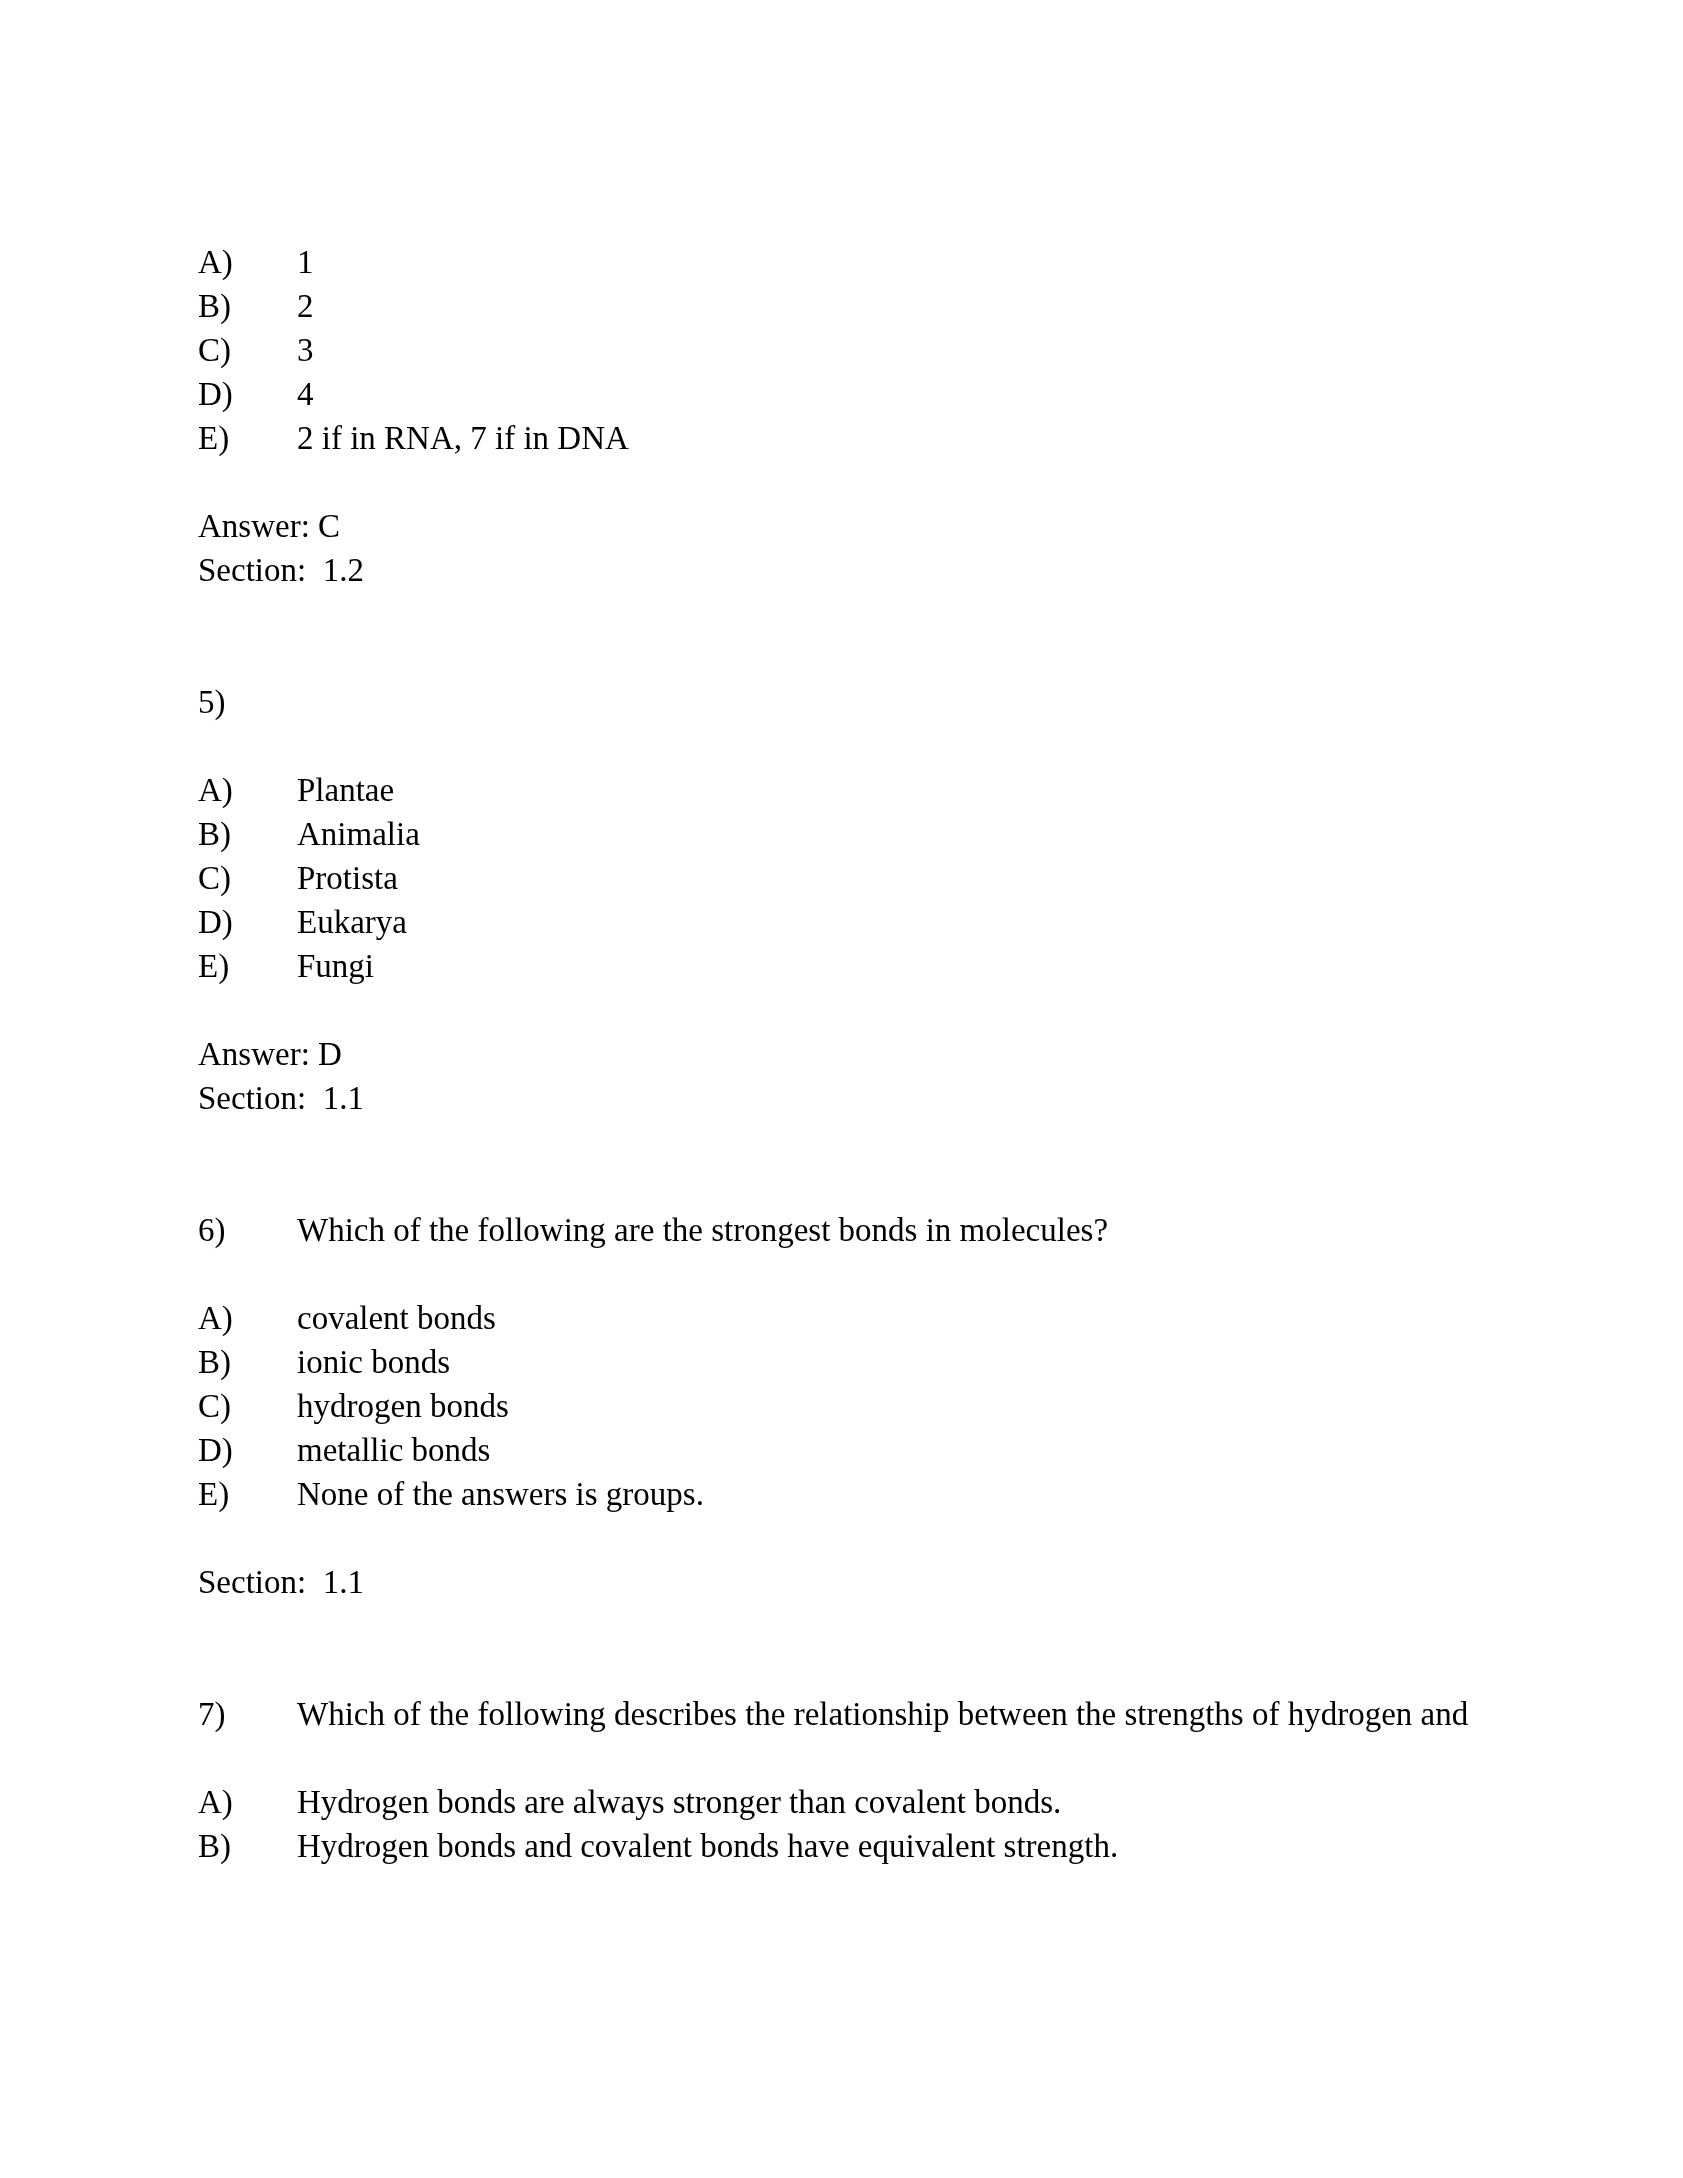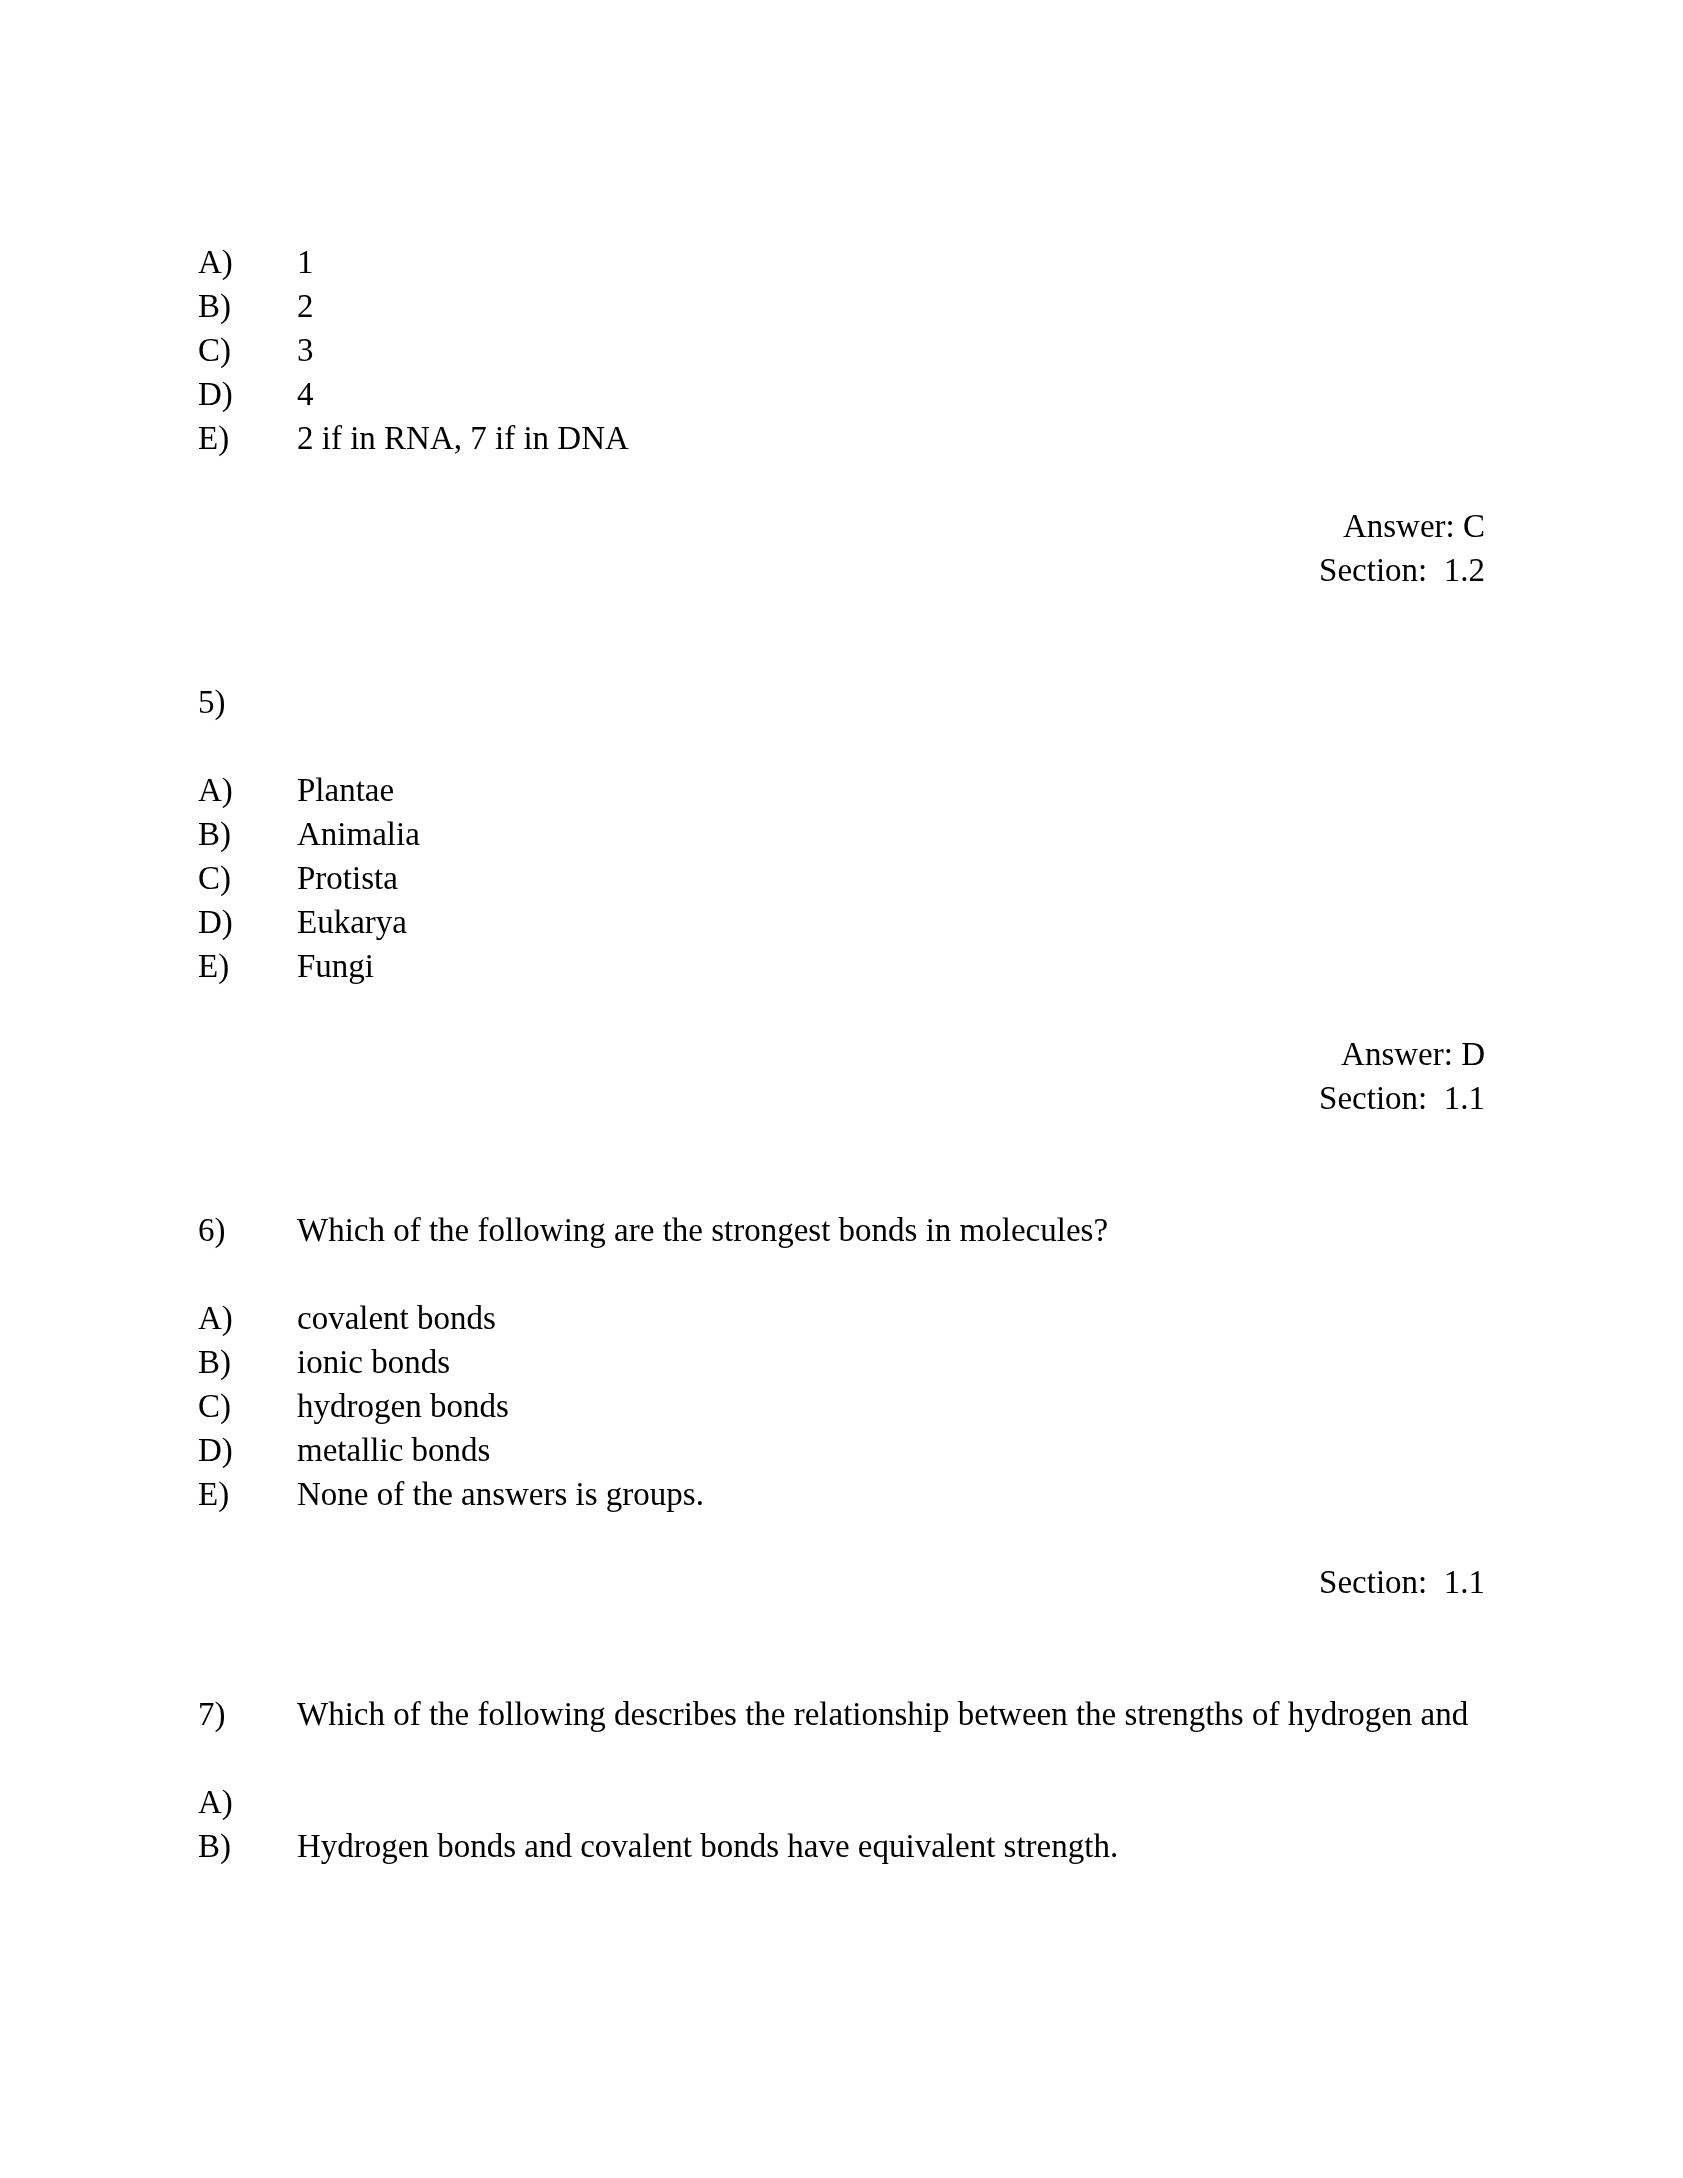--- a/index.html
+++ b/index.html
@@ -20,21 +20,20 @@
       width: 1287px;
       font-family: "Liberation Serif", "DejaVu Serif", serif;
       font-size: 33px;
       line-height: 44px;
       color: #000000;
     }
     .line {
       display: block;
       height: 44px;
       white-space: pre;
-      text-align: right;
     }
     .blank {
       display: block;
       height: 44px;
     }
     .opt {
       display: flex;
       height: 44px;
       white-space: nowrap;
     }
@@ -147,20 +146,21 @@
   <div>
     <div class="opt">
       <span class="label">7)</span>
       <span class="text">Which of the following describes the relationship between the strengths of hydrogen and</span>
     </div>
   </div>
   <div class="blank"></div>
   <div>
     <div class="opt">
       <span class="label">A)</span>
+      <span class="text">Hydrogen bonds are always stronger than covalent bonds.</span>
     </div>
     <div class="opt">
       <span class="label">B)</span>
       <span class="text">Hydrogen bonds and covalent bonds have equivalent strength.</span>
     </div>
   </div>
 
 </div>
 
 

